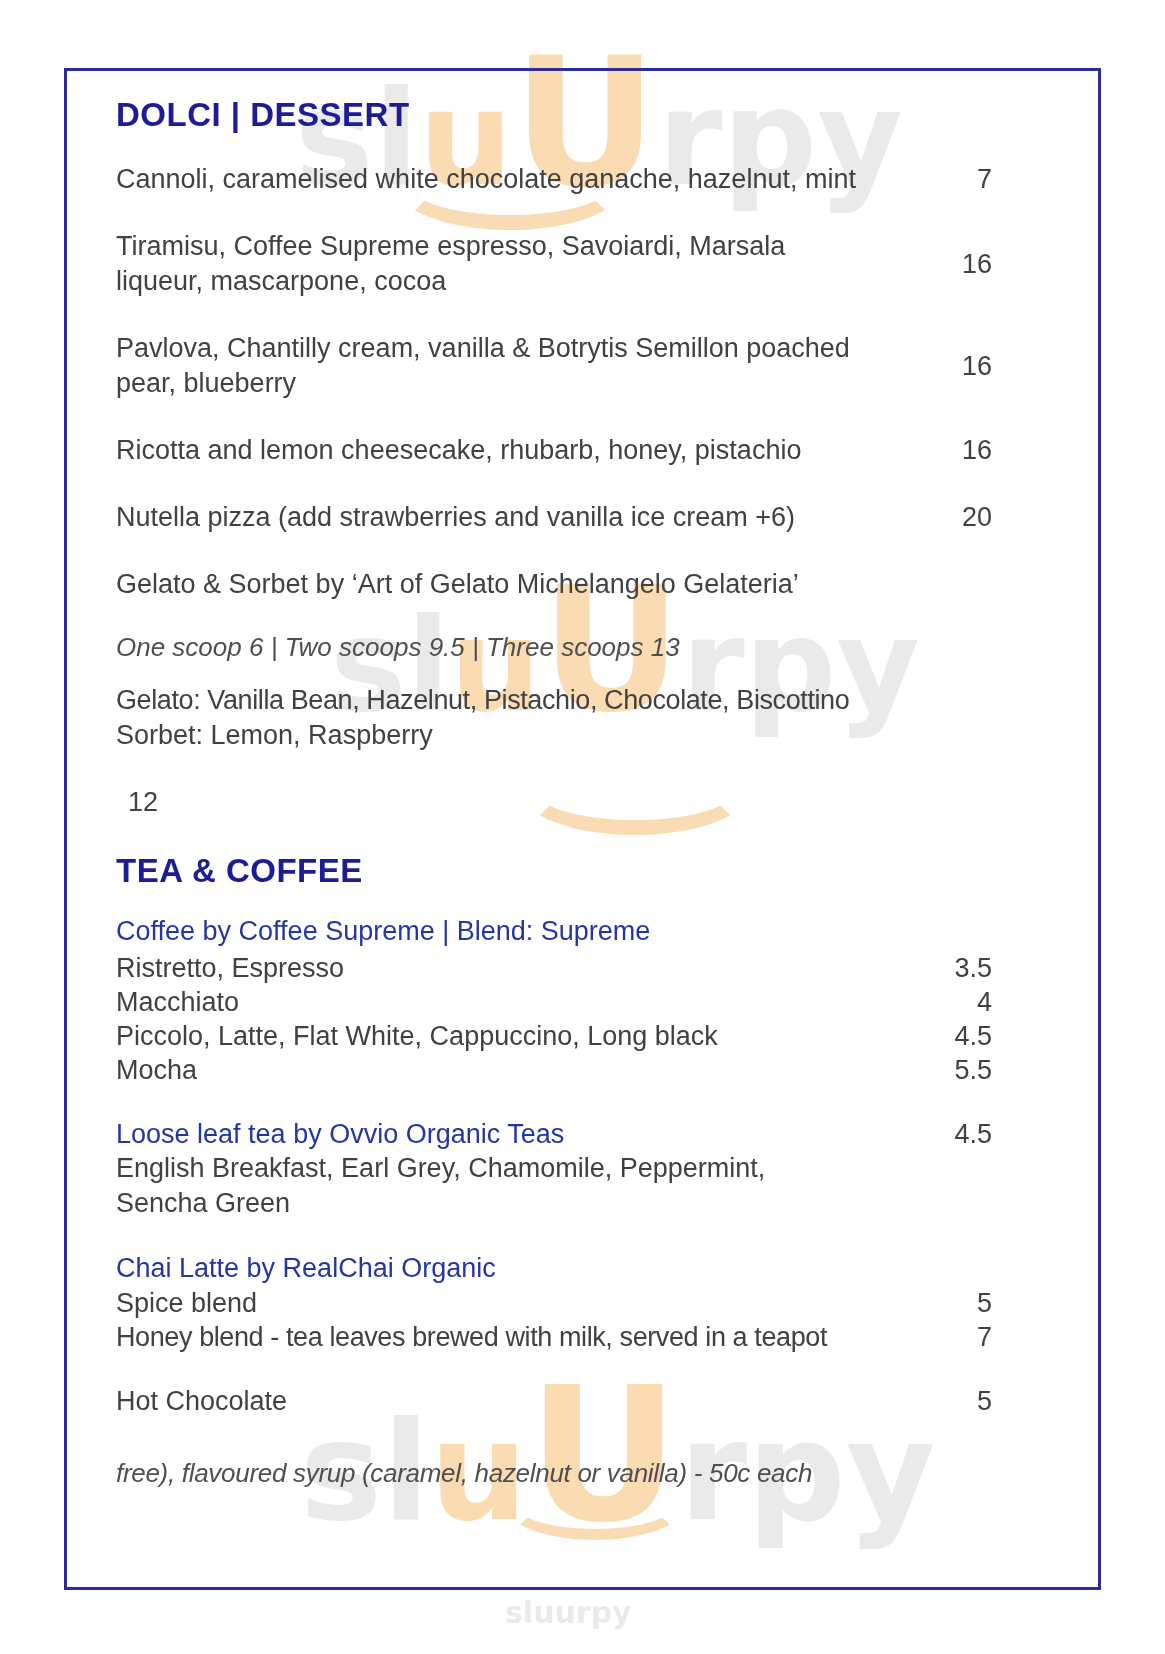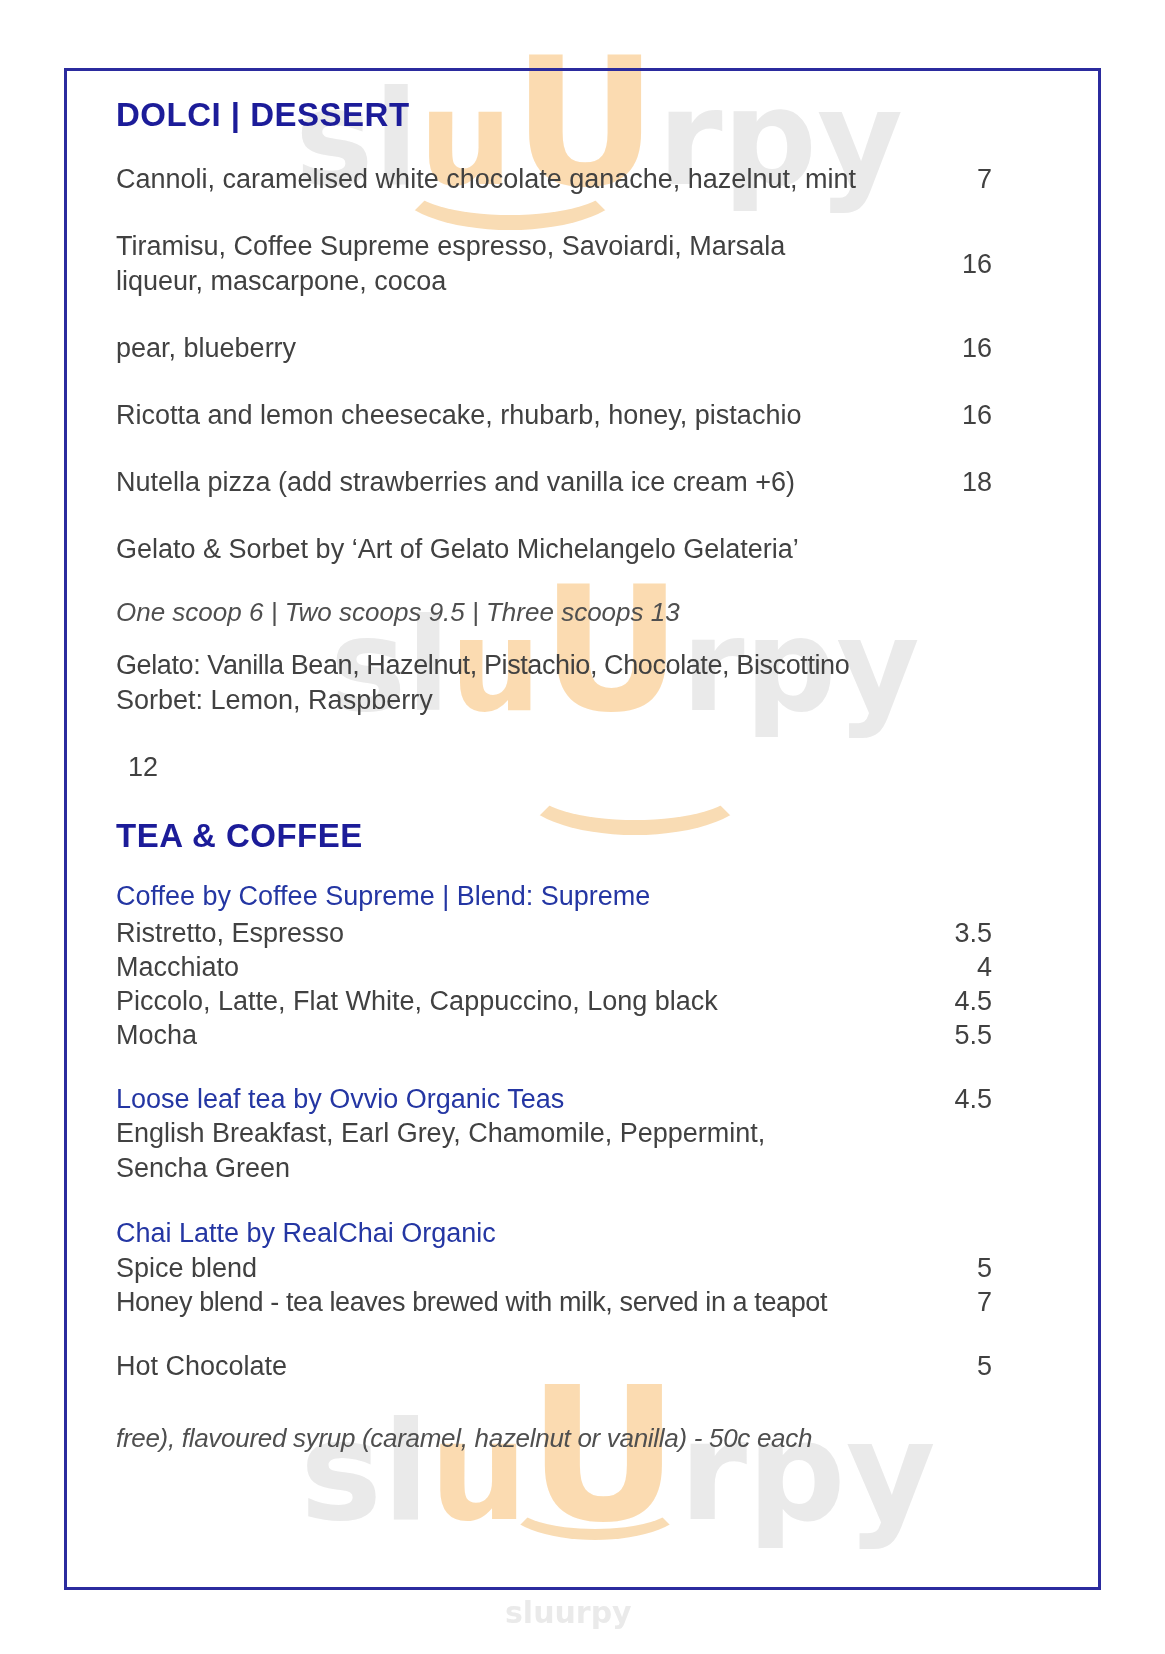--- a/index.html
+++ b/index.html
@@ -143,37 +143,38 @@
     <div class="row">
       <div class="txt">
         <div>Tiramisu, Coffee Supreme espresso, Savoiardi, Marsala</div>
         <div>liqueur, mascarpone, cocoa</div>
       </div>
       <div class="price">16</div>
     </div>
 
     <div class="row">
       <div class="txt">
+        <div>Pavlova, Chantilly cream, vanilla &amp; Botrytis Semillon poached</div>
         <div>pear, blueberry</div>
       </div>
       <div class="price">16</div>
     </div>
 
     <div class="row">
       <div class="txt">
         <div>Ricotta and lemon cheesecake, rhubarb, honey, pistachio</div>
       </div>
       <div class="price">16</div>
     </div>
 
     <div class="row">
       <div class="txt">
         <div>Nutella pizza (add strawberries and vanilla ice cream +6)</div>
       </div>
-      <div class="price">18</div>
+      <div class="price">20</div>
     </div>
 
     <div class="plain">Gelato &amp; Sorbet by ‘Art of Gelato Michelangelo Gelateria’</div>
     <div class="italic-line">One scoop 6 | Two scoops 9.5 | Three scoops 13</div>
     <div class="plain flavours">
       <div class="long">Gelato: Vanilla Bean, Hazelnut, Pistachio, Chocolate, Biscottino</div>
       <div>Sorbet: Lemon, Raspberry</div>
     </div>
 
     <div class="row">

